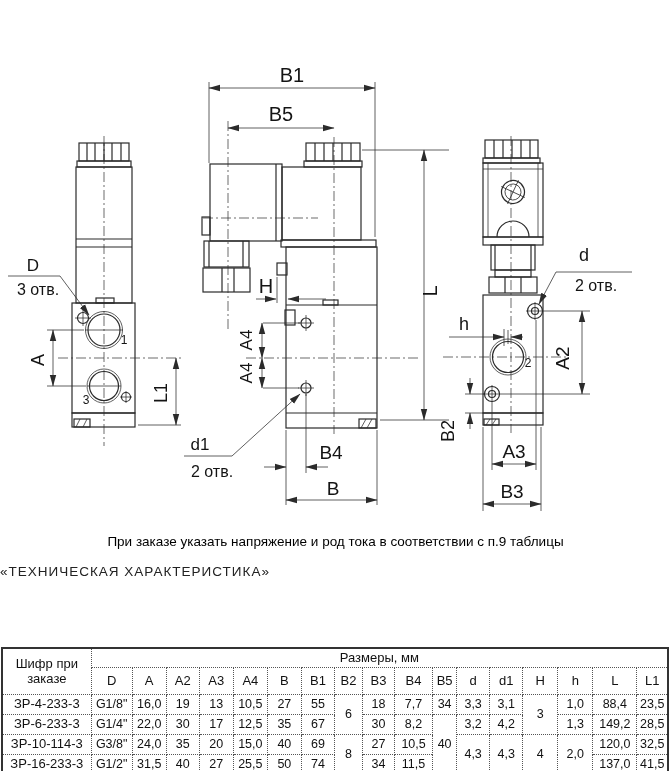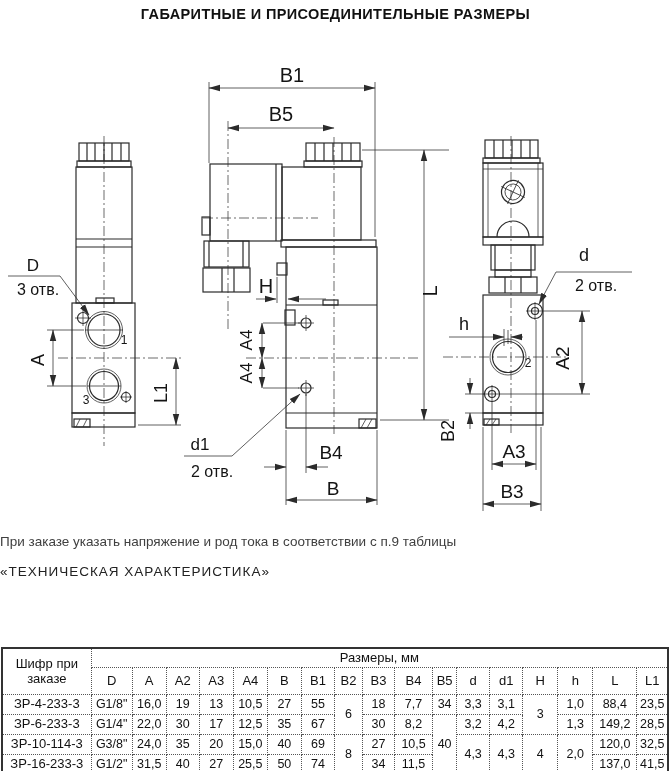--- a/index.html
+++ b/index.html
@@ -7,37 +7,36 @@
         font-family:"Liberation Sans",sans-serif;color:#111;}
   .title{position:absolute;top:6px;left:0;width:100%;text-align:center;
          font-size:14.5px;font-weight:bold;letter-spacing:.4px;}
   .subtitle{position:absolute;top:33px;left:0;width:100%;text-align:center;
             font-size:12.5px;font-weight:bold;letter-spacing:.2px;}
   .drawing{position:absolute;top:60px;left:0;}
   svg .ol{fill:none;stroke:#2b2b2b;stroke-width:1.2;}
   svg .thin{fill:none;stroke:#2b2b2b;stroke-width:.75;}
   svg .cl{fill:none;stroke:#2b2b2b;stroke-width:.7;stroke-dasharray:10 3 2 3;}
   svg text{fill:#141414;font-family:"Liberation Sans",sans-serif;}
-  .note1{position:absolute;top:534px;left:0;width:100%;text-align:left;font-size:13.5px;color:#404040;}
+  .note1{position:absolute;top:534px;left:0;width:100%;text-align:center;font-size:13.5px;color:#000000;}
   .note2{position:absolute;top:564px;left:0;width:100%;text-align:left;font-size:13.5px;color:#222;letter-spacing:1px;}
   table.dim-table{position:absolute;top:647px;left:1px;width:668px;border-collapse:collapse;
         table-layout:fixed;font-size:13px;color:#111;border:2px solid #333;}
   .dim-table th,.dim-table td{border:1px dotted #555;text-align:center;vertical-align:middle;
         padding:0 1px;font-weight:normal;line-height:1.1;overflow:hidden;}
   .dim-table thead tr.group-row th{height:18px;margin-top:34px;}
   .dim-table thead tr.cols-row th{height:26px;}
   .dim-table tbody td{height:19px;font-size:12.5px;}
   .dim-table td.code{font-size:13px;}
 </style>
 </head>
 <body>
 
 <div class="page">
 
-  <div class="title">ГАБАРИТНЫЕ И ПРИСОЕДИНИТЕЛЬНЫЕ РАЗМЕРЫ</div>
 
   <svg class="drawing" width="671" height="475" viewBox="0 60 671 475" xmlns="http://www.w3.org/2000/svg">
     <defs>
       <marker id="arr" markerWidth="13" markerHeight="9" refX="11" refY="4" orient="auto-start-reverse" markerUnits="userSpaceOnUse">
         <path d="M0,0.8 L11.5,4 L0,7.2 Z" fill="#2b2b2b"></path>
       </marker>
     </defs>
 
     <g>
       <path class="cl" d="M104 136 V446"></path>

